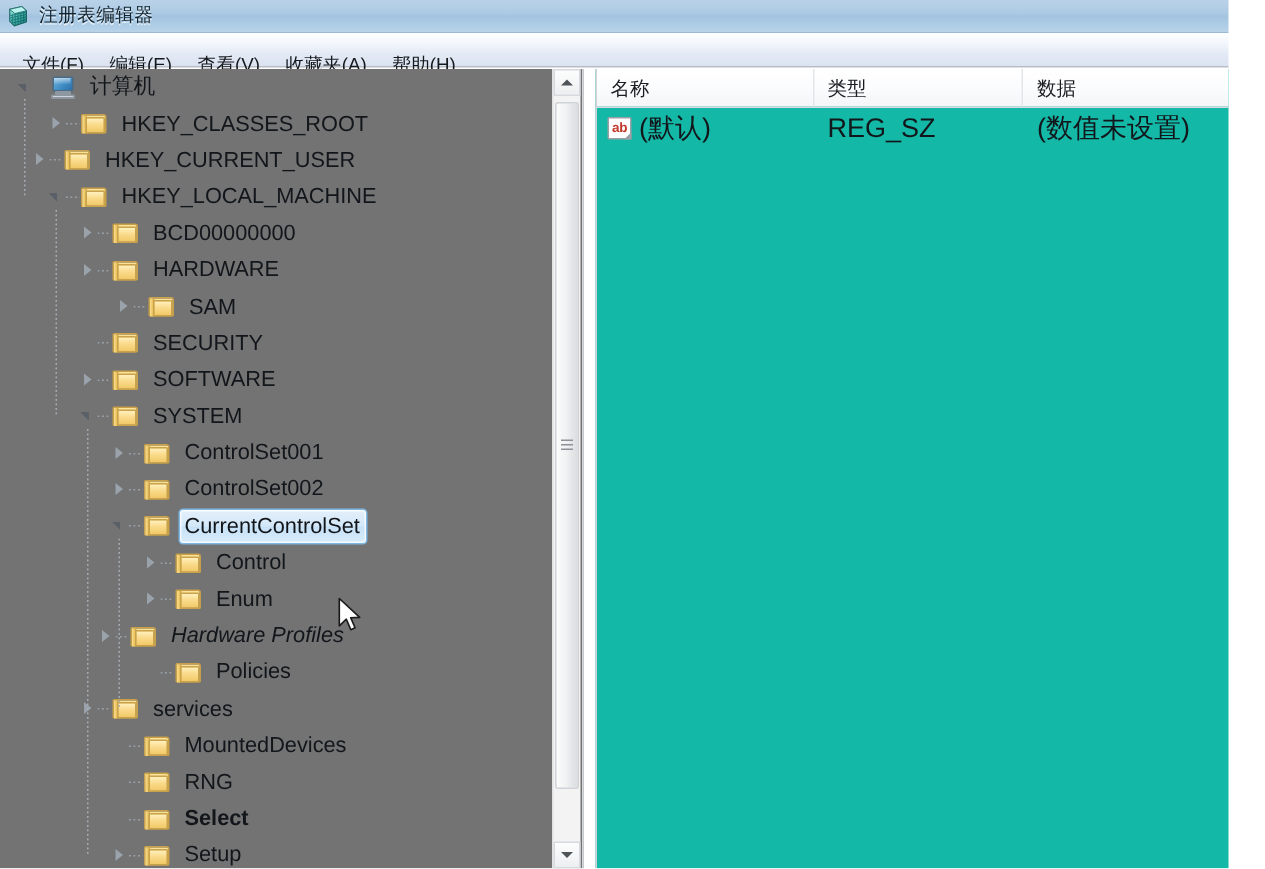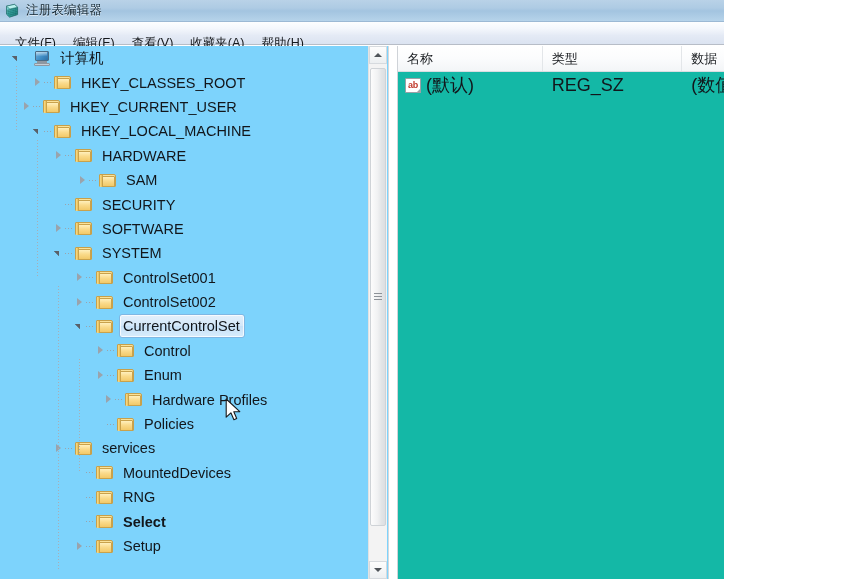--- a/index.html
+++ b/index.html
@@ -10,21 +10,21 @@
   body {
     width: 843px;
     height: 579px;
     overflow: hidden;
     font-family: "Liberation Sans", "DejaVu Sans", sans-serif;
     -webkit-font-smoothing: antialiased;
   }
 
   #window {
     position: relative;
-    width: 724px;
+    width: 819px;
     height: 579px;
     overflow: hidden;
     background: #ffffff;
     text-align: right;
   }
 
   
   #titlebar {
     position: absolute;
     left: 0; top: 0;
@@ -82,21 +82,21 @@
     height: 533px;
     background: #ffffff;
   }
 
   
   #tree-pane {
     position: absolute;
     left: 0; top: 0;
     width: 389px;
     height: 533px;
-    background: #7dd3fc;
+    background: #737373;
     border-right: 1px solid #d5d8dc;
     box-sizing: border-box;
     overflow: hidden;
   }
   #tree-scroll-area {
     position: absolute;
     left: 0; top: 0;
     width: 368px;
     height: 533px;
     overflow: hidden;
@@ -507,20 +507,30 @@
               <span class="tree-label">HKEY_LOCAL_MACHINE</span>
             </div>
             <div class="tree-row" style="padding-left: 52px;">
               <span class="exp collapsed"></span>
               <span class="connector"></span>
               <span class="folder">
                 <span class="back"></span>
                 <span class="spine"></span>
                 <span class="front"></span>
               </span>
+              <span class="tree-label">BCD00000000</span>
+            </div>
+            <div class="tree-row" style="padding-left: 52px;">
+              <span class="exp collapsed"></span>
+              <span class="connector"></span>
+              <span class="folder">
+                <span class="back"></span>
+                <span class="spine"></span>
+                <span class="front"></span>
+              </span>
               <span class="tree-label">HARDWARE</span>
             </div>
             <div class="tree-row" style="padding-left: 76px;">
               <span class="exp collapsed"></span>
               <span class="connector"></span>
               <span class="folder">
                 <span class="back"></span>
                 <span class="spine"></span>
                 <span class="front"></span>
               </span>
@@ -599,21 +609,21 @@
             <div class="tree-row" style="padding-left: 94px;">
               <span class="exp collapsed"></span>
               <span class="connector"></span>
               <span class="folder">
                 <span class="back"></span>
                 <span class="spine"></span>
                 <span class="front"></span>
               </span>
               <span class="tree-label">Enum</span>
             </div>
-            <div class="tree-row" style="padding-left: 102px;">
+            <div class="tree-row" style="padding-left: 64px; font-style: italic;">
               <span class="exp collapsed"></span>
               <span class="connector"></span>
               <span class="folder">
                 <span class="back"></span>
                 <span class="spine"></span>
                 <span class="front"></span>
               </span>
               <span class="tree-label">Hardware Profiles</span>
             </div>
             <div class="tree-row" style="padding-left: 94px;">

